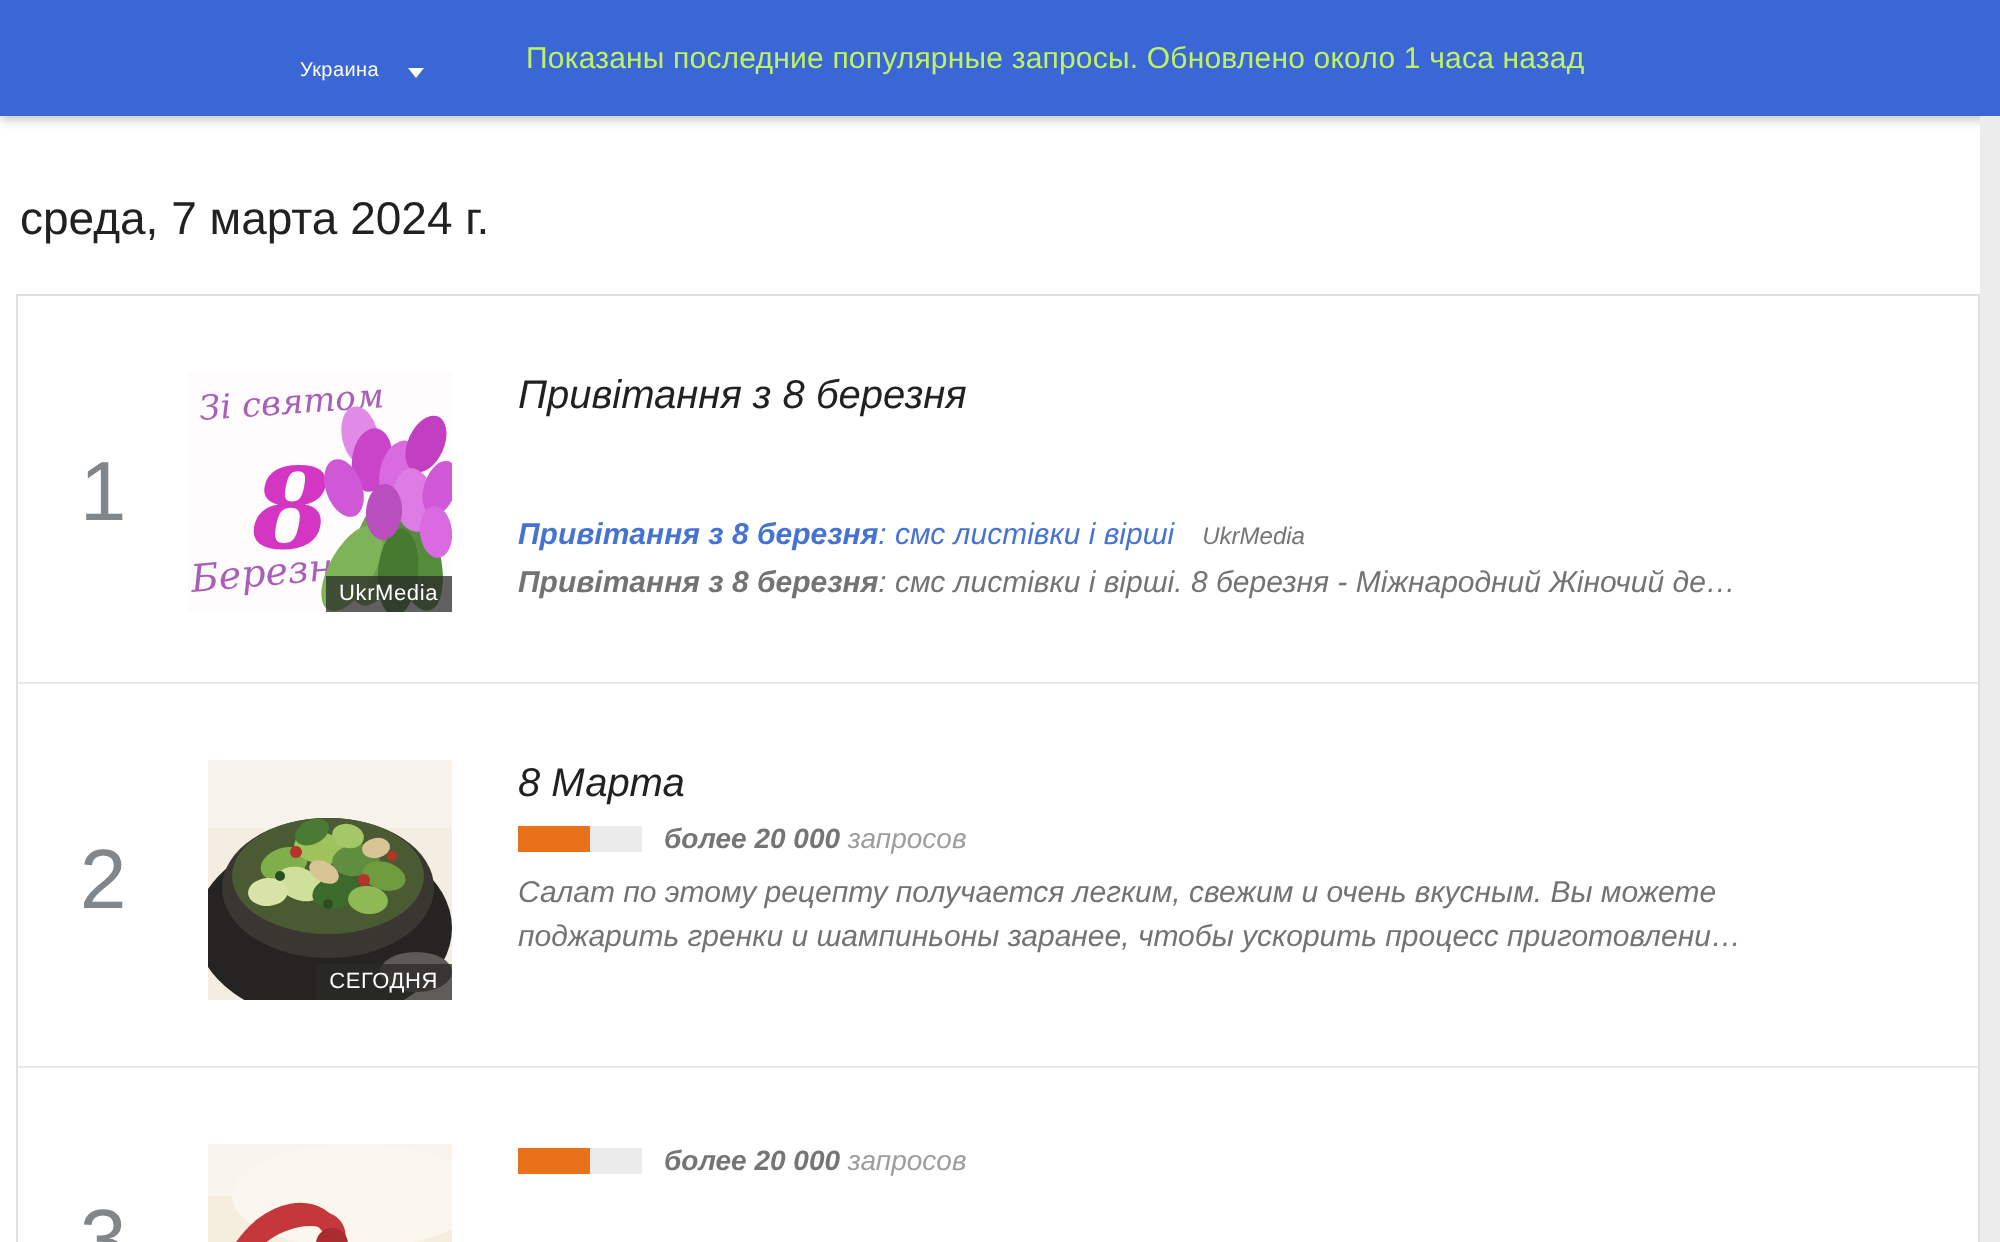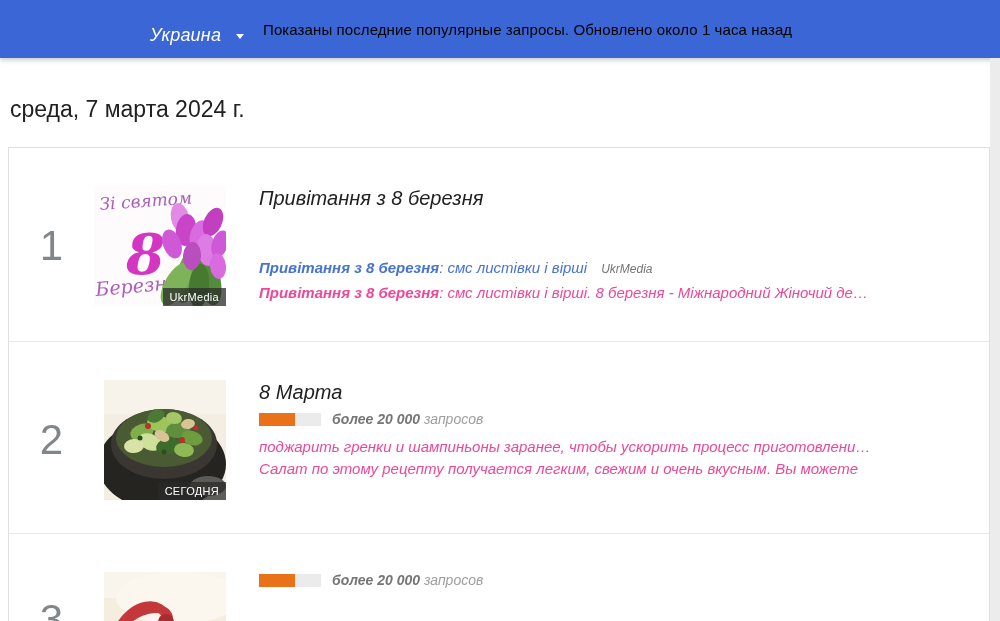--- a/index.html
+++ b/index.html
@@ -8,31 +8,31 @@
     background:#ffffff;font-family:"Liberation Sans",sans-serif;
     -webkit-font-smoothing:antialiased;
   }
   
   .header{
     position:absolute;left:0;top:0;width:1000px;height:58px;
     background:#3b67d6;box-shadow:0 2px 5px rgba(0,0,0,.22);z-index:5;
   }
   .region{
     position:absolute;left:150px;top:0;height:70px;
-    display:flex;align-items:center;color:#fff;font-size:18px;font-weight:500;
-    cursor:pointer;letter-spacing:.2px;font-style:italic;
+    display:flex;align-items:center;color:#fff;font-size:10px;font-weight:500;
+    cursor:pointer;letter-spacing:.2px;
   }
   .caret{
     width:0;height:0;margin-left:15px;margin-top:2px;
     border-left:4.5px solid transparent;border-right:4.5px solid transparent;
     border-top:5px solid #ffffff;
   }
   .status{
     position:absolute;left:263px;top:0;height:58px;
-    display:flex;align-items:center;color:#000000;font-size:15px;letter-spacing:.1px;
+    display:flex;align-items:center;color:#bef264;font-size:15px;letter-spacing:.1px;
   }
   
   .date-heading{
     position:absolute;left:10px;top:96px;font-size:23px;color:#212121;
   }
   .scrollbar-track{
     position:absolute;right:0;top:58px;width:10px;height:563px;background:#ececec;z-index:6;
   }
   .card{
     position:absolute;left:8px;top:147px;width:982px;height:620px;
@@ -62,21 +62,21 @@
   .bar{width:62px;height:13px;background:#ebebeb;margin-right:11px;}
   .bar-fill{height:100%;background:#e8711a;}
   .vol-text{font-size:14px;color:#9e9e9e;}
   .vol-bold{color:#757575;font-weight:700;}
   .related{font-size:14px;color:#616161;margin-bottom:10px;line-height:16px;}
   .related-bold{color:#212121;font-weight:700;}
   .linkline{font-size:15px;margin-bottom:3px;line-height:20px;white-space:nowrap;overflow:hidden;margin-top:48px;}
   .news-link{color:#4673d2;cursor:pointer;}
   .news-link .lb{font-weight:700;}
   .source-tag{font-size:12px;color:#757575;margin-left:14px;}
-  .snippet{font-size:15px;color:#ec4899;line-height:22px;}
+  .snippet{font-size:15px;color:#737373;line-height:22px;}
   .snippet .sb{font-weight:700;}
   .snippet.oneline{white-space:nowrap;overflow:hidden;}
 </style>
 </head>
 <body>
 
 <div class="header">
   <div class="region">
     <span>Украина</span>
     <span class="caret"></span>
@@ -163,22 +163,22 @@
     </div>
     <div class="content">
       <div class="title">8 Марта</div>
       <div class="vol-row">
         <div class="bar">
           <div class="bar-fill" style="width: 58%;"></div>
         </div>
         <div class="vol-text"><span class="vol-bold">более 20 000</span><span> запросов</span></div>
       </div>
       <div class="snippet">
+        <span style="display:block">Салат по этому рецепту получается легким, свежим и очень вкусным. Вы можете</span>
         <span style="display:block">поджарить гренки и шампиньоны заранее, чтобы ускорить процесс приготовлени…</span>
-        <span style="display:block">Салат по этому рецепту получается легким, свежим и очень вкусным. Вы можете</span>
       </div>
     </div>
   </div>
 
   <div class="item item3">
     <div class="rank">3</div>
     <div class="thumb-wrap">
       <div class="thumb">
         <svg width="122" height="120" viewBox="0 0 122 120">
           <rect width="122" height="120" fill="#f5eedf"></rect>

